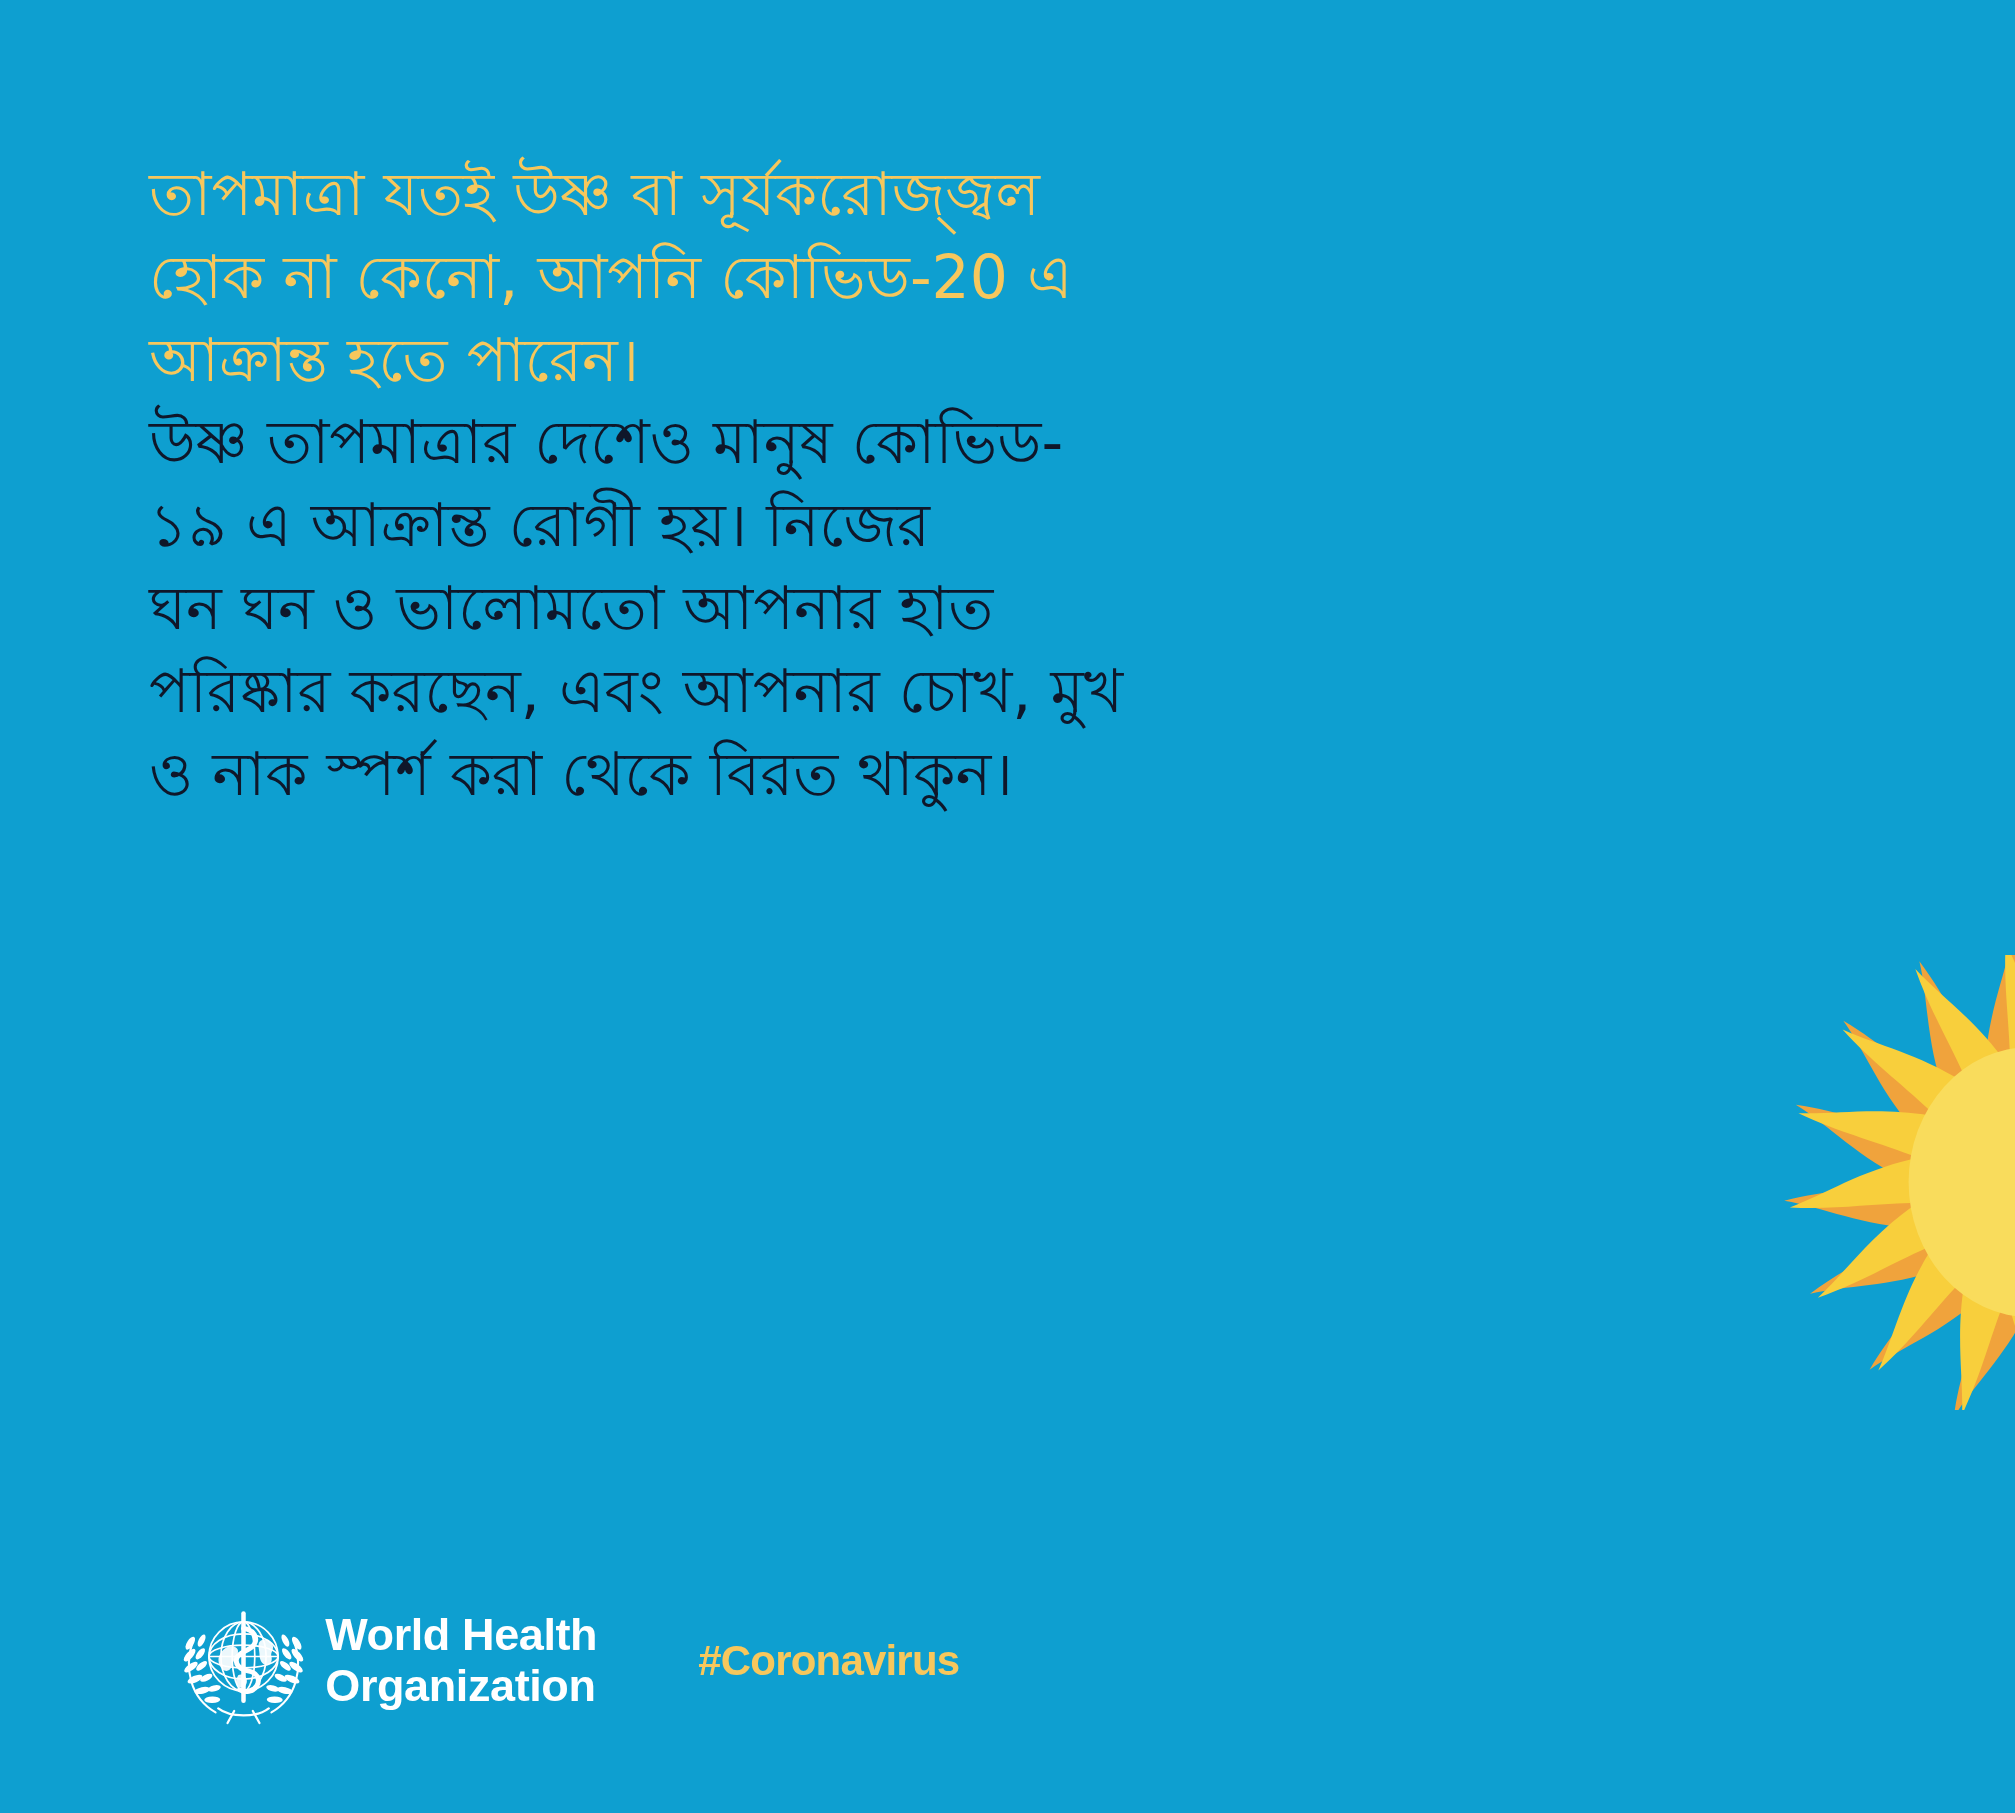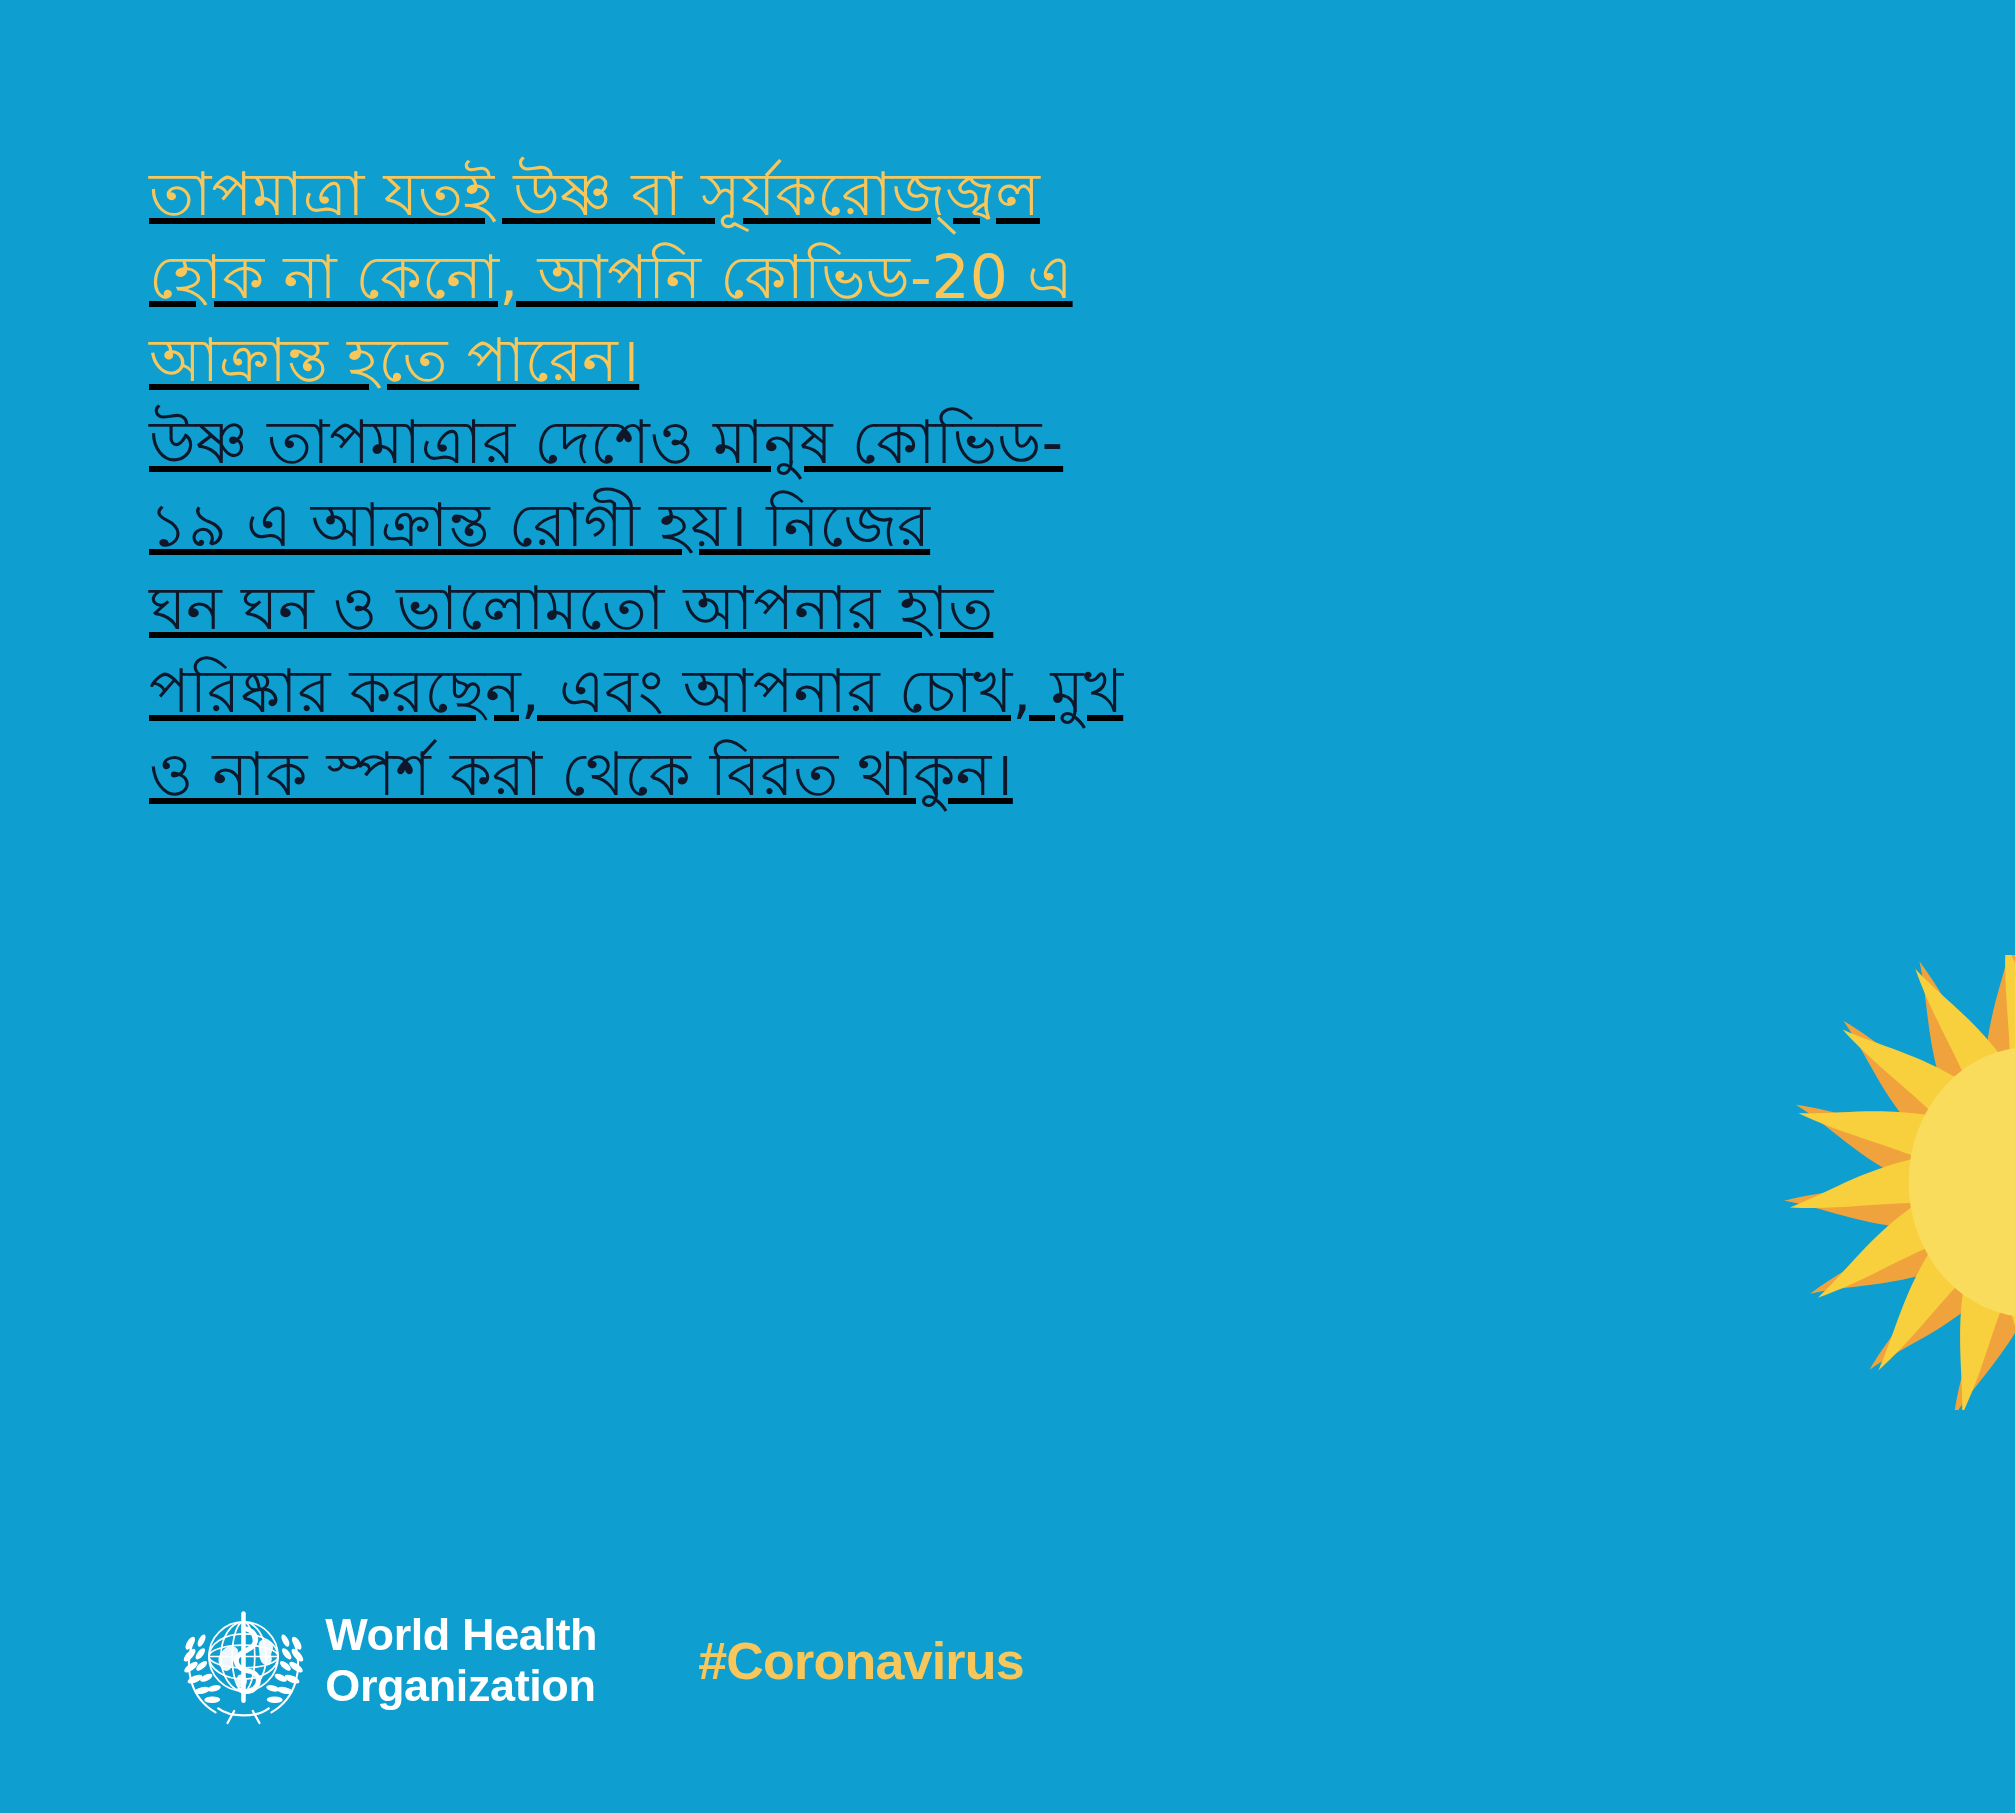--- a/index.html
+++ b/index.html
@@ -8,21 +8,20 @@
     background:#0E9FD0;
     font-family:"Liberation Sans","DejaVu Sans",sans-serif;
     position:relative;
   }
   .canvas{position:absolute;inset:0;width:3224px;height:1814px;}
 
   
   .left-block{
     position:absolute;left:149px;top:153px;width:1491px;
     text-align:left;
-    text-decoration:underline;
   }
   .right-block{
     position:absolute;right:81px;top:274px;width:1451px;
     text-align:right;
   }
   .tline{
     display:block;
     font-family:"DejaVu Sans","Liberation Sans",sans-serif;
     font-size:60px;
     line-height:1.38;
@@ -40,21 +39,21 @@
   
   .footer{position:absolute;left:177px;bottom:81px;height:145px;display:flex;align-items:center;}
   .who-emblem{width:133px;height:133px;flex:0 0 auto;}
   .who-words{
     margin-left:15.3px;color:#FFFFFF;font-weight:bold;
     font-size:45px;line-height:1.12;letter-spacing:-0.4px;
     white-space:nowrap;
   }
   .hashtags{
     margin-left:101px;display:flex;align-items:flex-start;gap:70px;
-    color:#F7C75C;font-weight:bold;font-size:52px;letter-spacing:-0.8px;
+    color:#F7C75C;font-weight:bold;font-size:42px;letter-spacing:-0.8px;
     white-space:nowrap;
   }
 </style>
 </head>
 <body>
 
 <div class="canvas">
 
   <div class="left-block">
     <span class="tline y">তাপমাত্রা যতই উষ্ণ বা সূর্যকরোজ্জ্বল</span>

